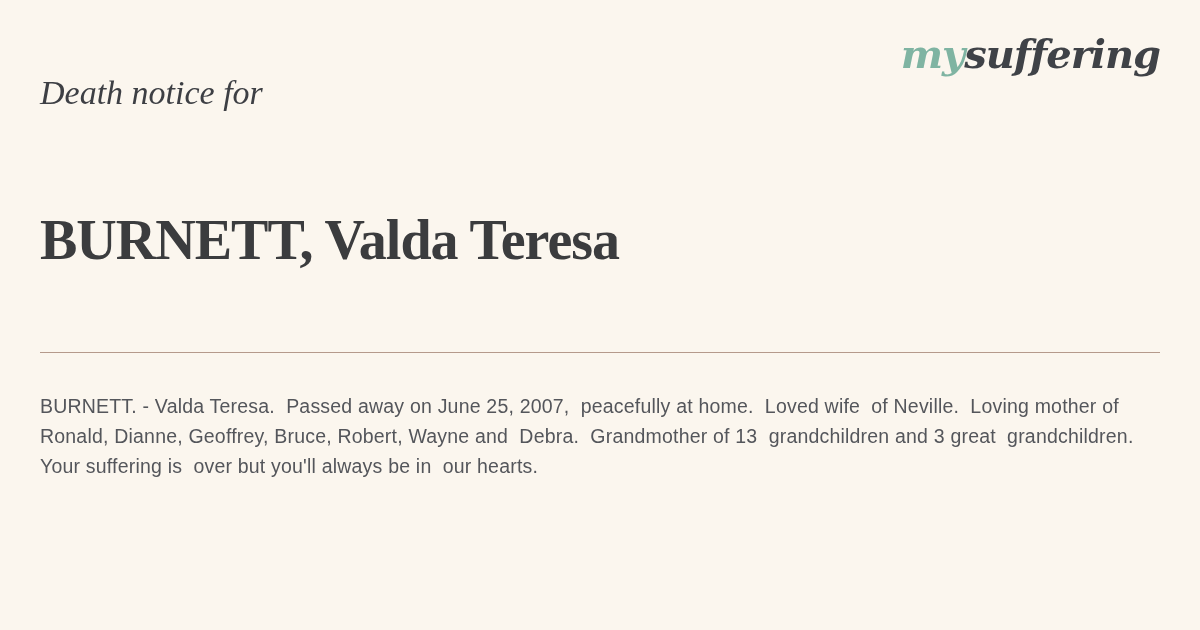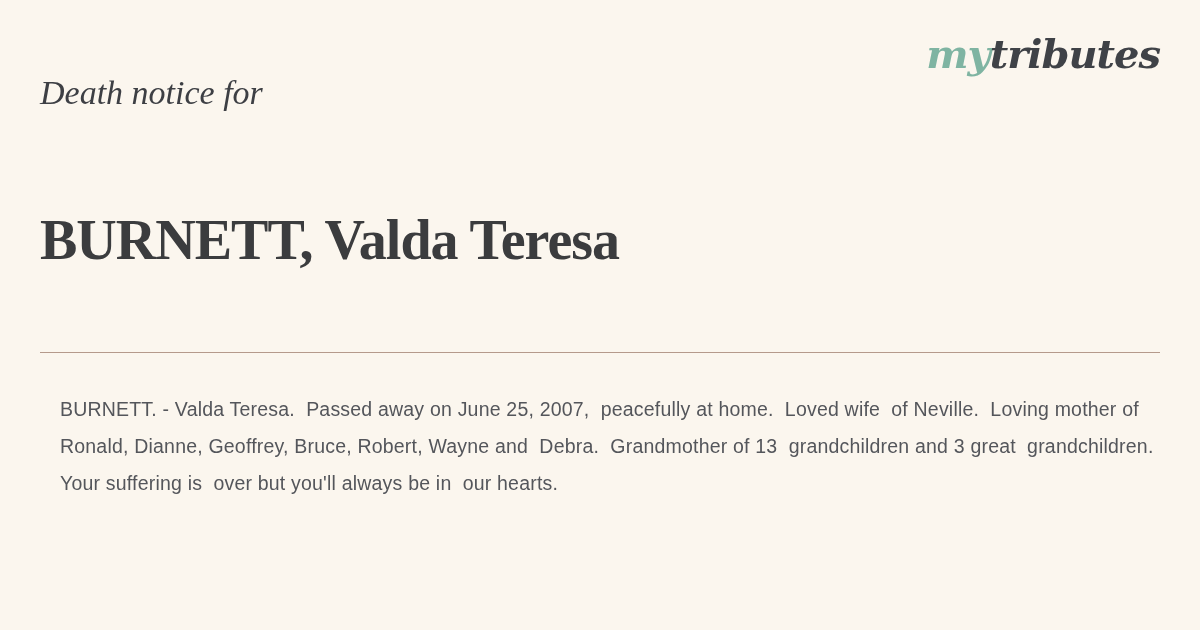--- a/index.html
+++ b/index.html
@@ -62,32 +62,31 @@
     height:0;
     border:none;
     border-top:1.5px solid var(--divider);
   }
   .notice-text{
     position:absolute;
     top:391px;
     left:40px;
     width:1122px;
     font-size:19.5px;
-    line-height:37px;
+    line-height:30px;
     letter-spacing:0.2px;
     color:var(--body);
     white-space:pre-wrap;
-    margin-left:20px;
   }
 </style>
 </head>
 <body>
 
 <div class="logo">
-  <span class="my">my</span><span class="tributes">tributes</span>
+  <span class="my">my</span><span class="tributes">suffering</span>
 </div>
 
 <div class="kicker">Death notice for</div>
 
 <h1 class="title">BURNETT, Valda Teresa</h1>
 
 <hr class="divider">
 
 <p class="notice-text">BURNETT. - Valda Teresa.  Passed away on June 25, 2007,  peacefully at home.  Loved wife  of Neville.  Loving mother of  Ronald, Dianne, Geoffrey, Bruce, Robert, Wayne and  Debra.  Grandmother of 13  grandchildren and 3 great  grandchildren.  Your suffering is  over but you'll always be in  our hearts.</p>
 

